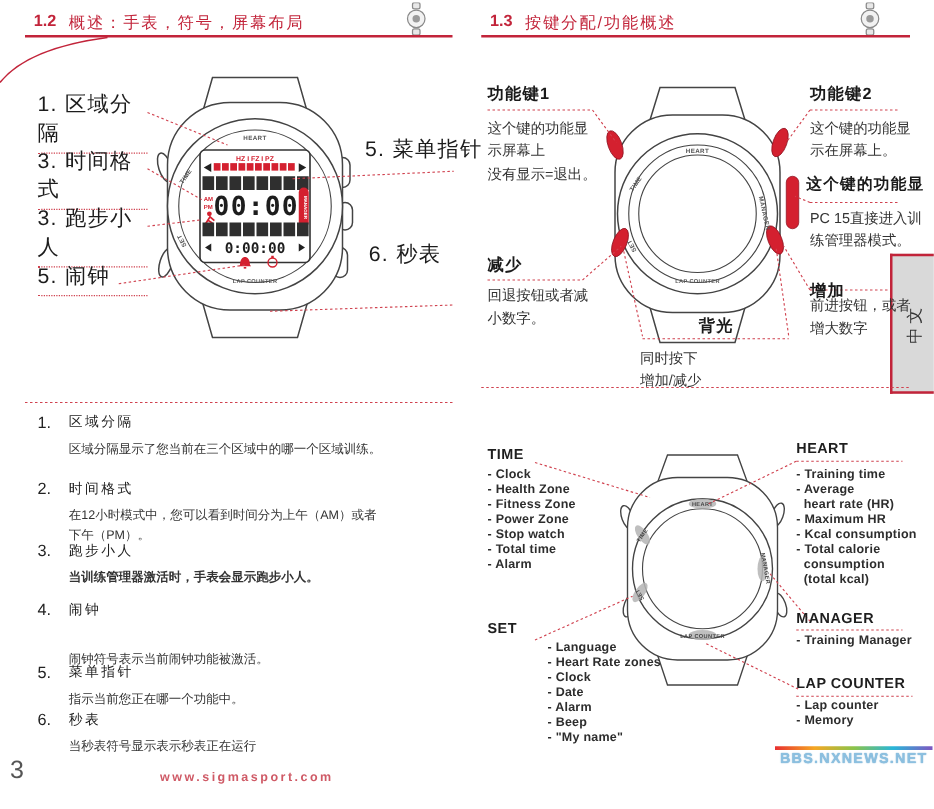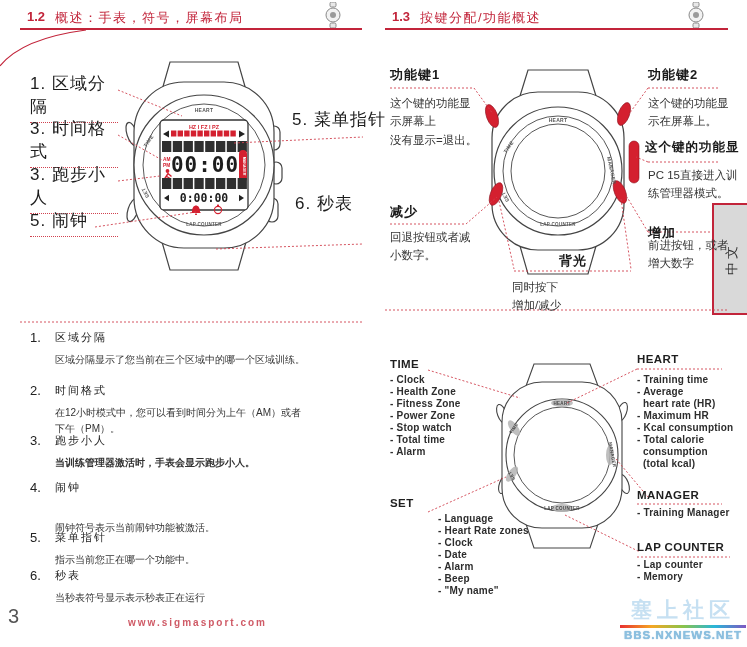--- a/index.html
+++ b/index.html
@@ -333,16 +333,15 @@
 <div class="abs z2 fn-list" style="left:637px;top:507px;">- Training Manager</div>
 
 <div class="abs z2 fn-head" style="left:637px;top:541px;">LAP COUNTER</div>
 <div class="abs z2 fn-list" style="left:637px;top:559px;">- Lap counter
 - Memory</div>
 
 <div class="abs z2 page-num" style="left:8px;top:605px;">3</div>
 <div class="abs z2 website" style="left:128px;top:617px;">www.sigmasport.com</div>
 
 <div class="abs wm">
-  <div class="wm-title">塞上社区</div>
   <div class="wm-bar"></div>
   <div class="wm-url">BBS.NXNEWS.NET</div>
 </div>
 
 </body></html>

